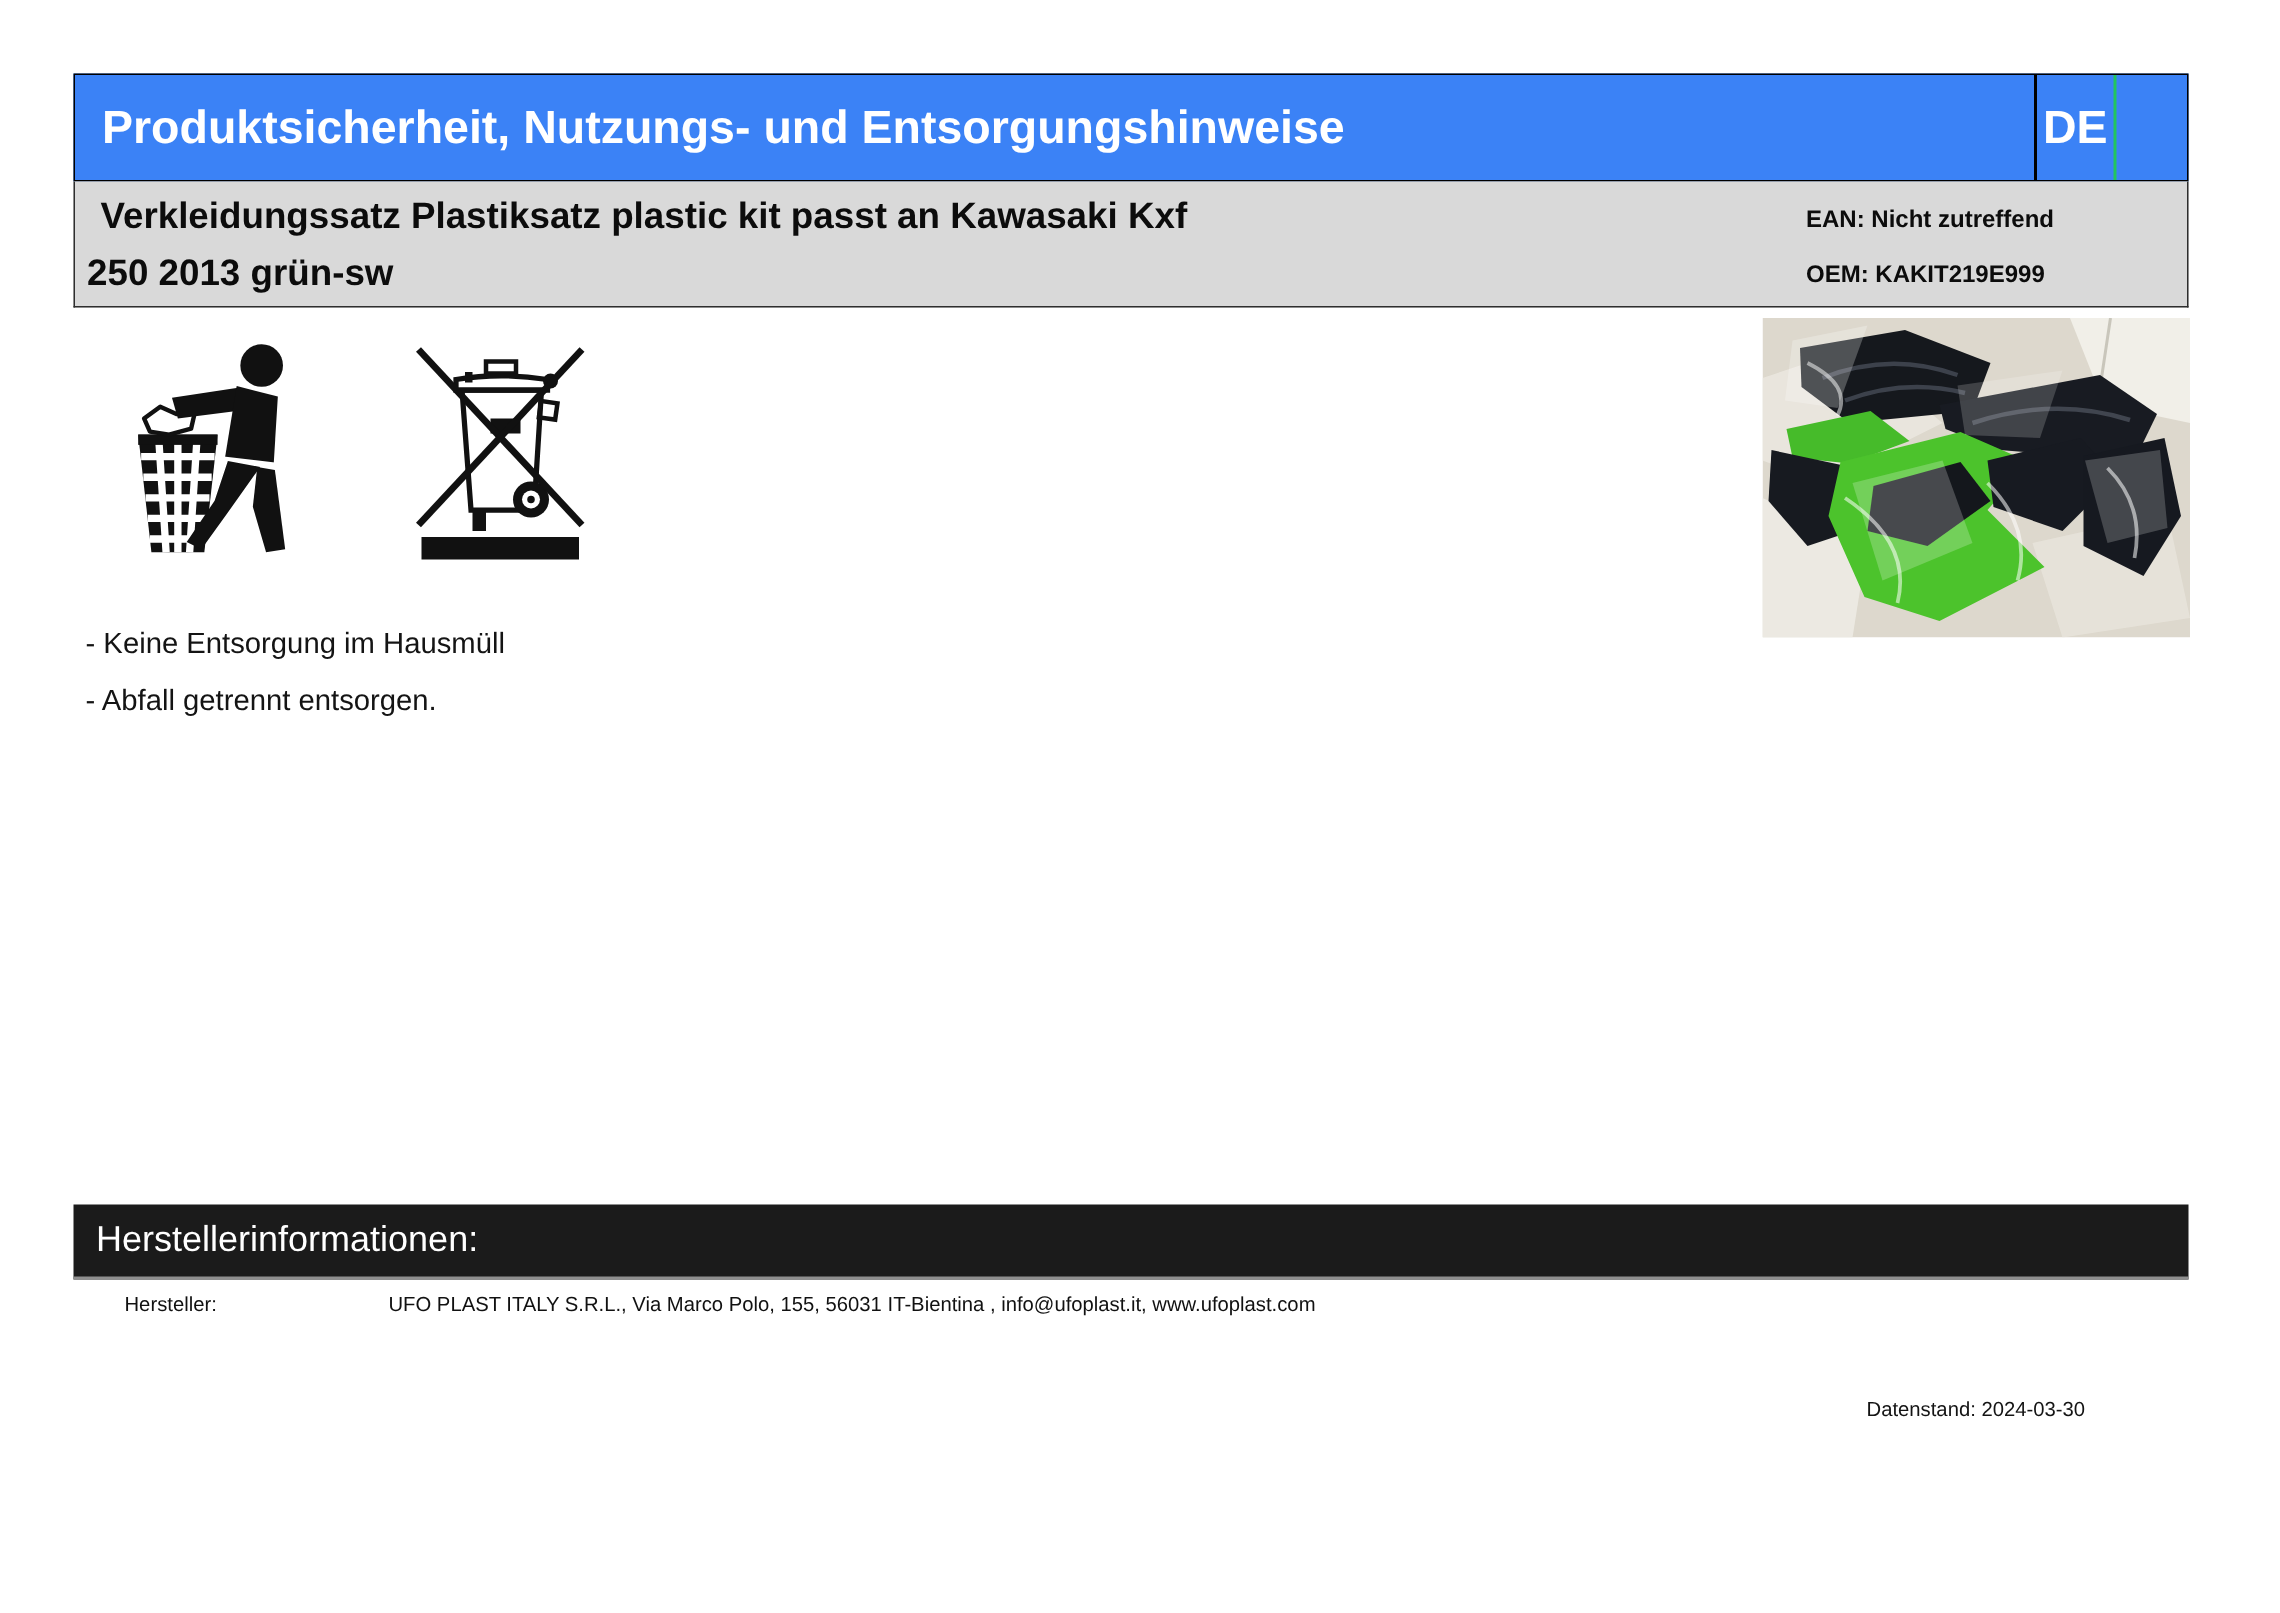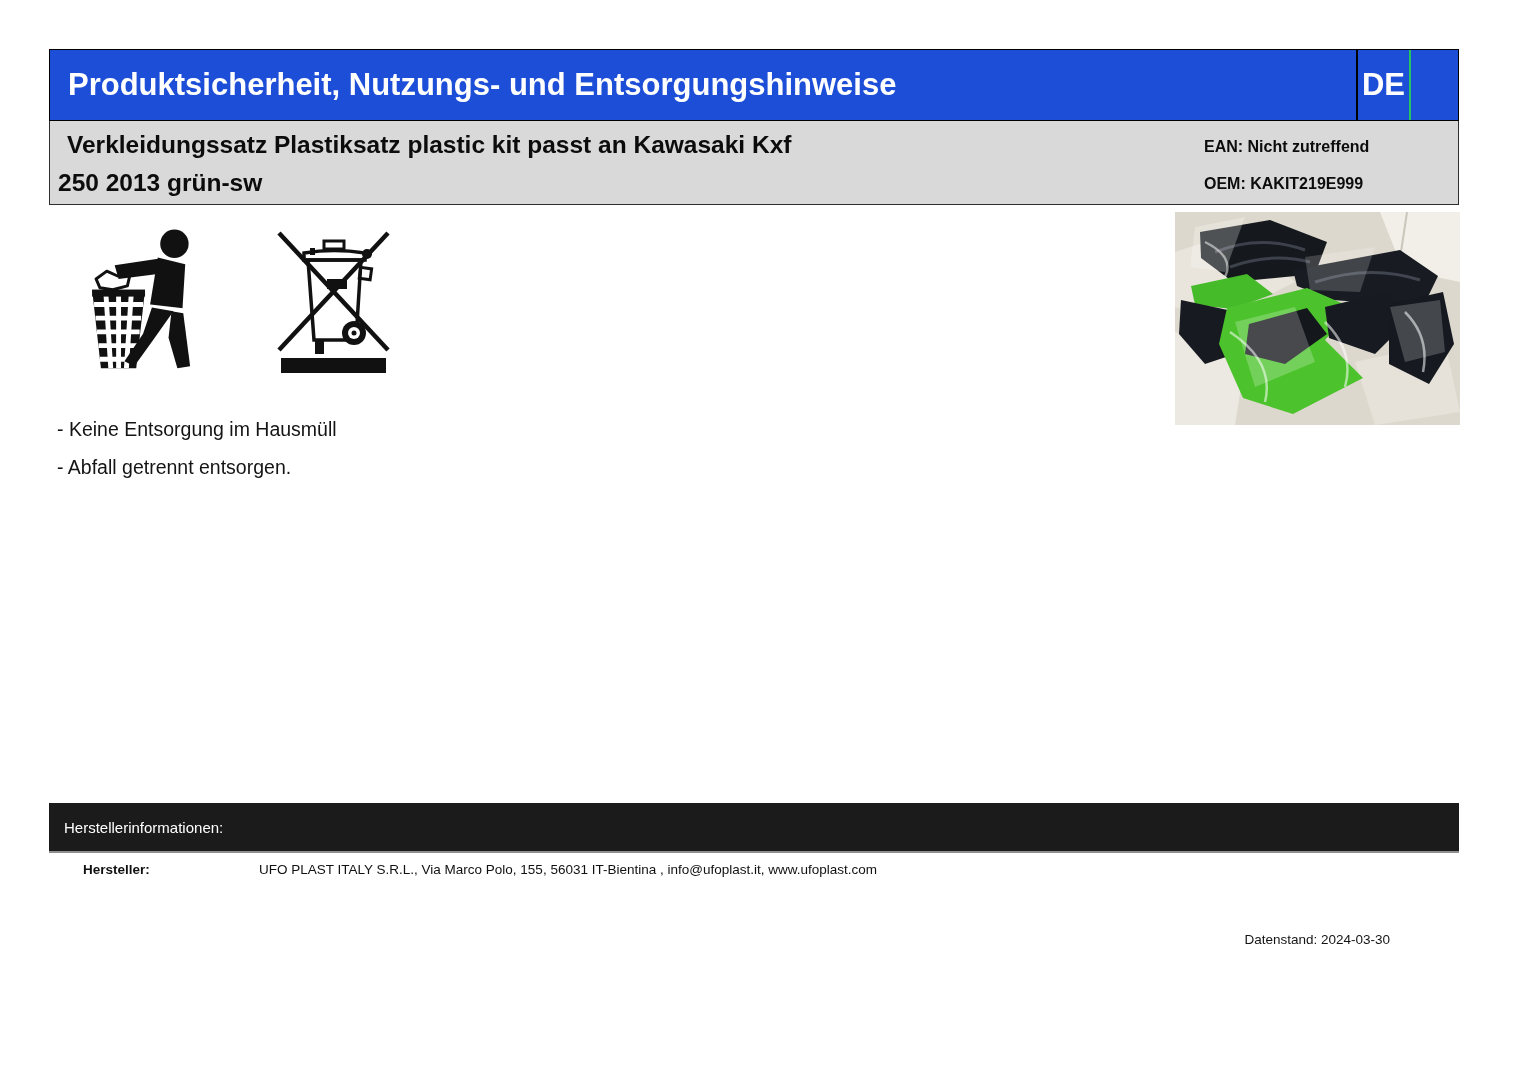--- a/index.html
+++ b/index.html
@@ -5,21 +5,21 @@
   html, body { margin:0; padding:0; background:#ffffff; }
   #sheet {
     position:relative; width:1520px; height:1075px; background:#ffffff;
     font-family:"Liberation Sans", sans-serif; color:#111;
     overflow:hidden;
   }
 
   
   .title-bar {
     position:absolute; left:49px; top:49px; width:1410px; height:72px;
-    background:#1d4ed8; border:1px solid #000; box-sizing:border-box;
+    background:#3b82f6; border:1px solid #000; box-sizing:border-box;
   }
   .title {
     position:absolute; left:18px; top:50%; transform:translateY(-50%);
     color:#fff; font-size:31px; font-weight:bold; white-space:nowrap;
   }
   .lang-box {
     position:absolute; left:1306px; top:0; width:51px; height:100%;
     border-left:2px solid #000; border-right:2px solid #22c55e;
     color:#fff; font-weight:bold; font-size:31px;
     display:flex; align-items:center; justify-content:center;
@@ -59,24 +59,24 @@
     font-size:19.5px; line-height:37.5px; color:#141414;
   }
 
   
   .mfr-bar {
     position:absolute; left:49px; top:803px; width:1410px; height:50px;
     background:#1b1b1b; border-bottom:2px solid #8f8f8f; box-sizing:border-box;
     display:flex; align-items:center;
   }
   .mfr-bar .mfr-title {
-    color:#fff; font-size:15px; font-weight:400; padding-left:15px;
+    color:#fff; font-size:24px; font-weight:400; padding-left:15px;
   }
   .mfr-row { position:absolute; left:83px; top:862px; height:20px; width:1300px; }
-  .mfr-label { position:absolute; left:0; top:0; font-size:13.5px; font-weight:bold; }
+  .mfr-label { position:absolute; left:0; top:0; font-size:13.5px; font-weight:normal; }
   .mfr-value { position:absolute; left:176px; top:0; font-size:13.5px; white-space:nowrap; }
 
   
   .datestamp {
     position:absolute; left:1085px; top:932px; width:305px;
     text-align:right; font-size:13.5px; color:#141414;
   }
 </style>
 </head>
 <body>

